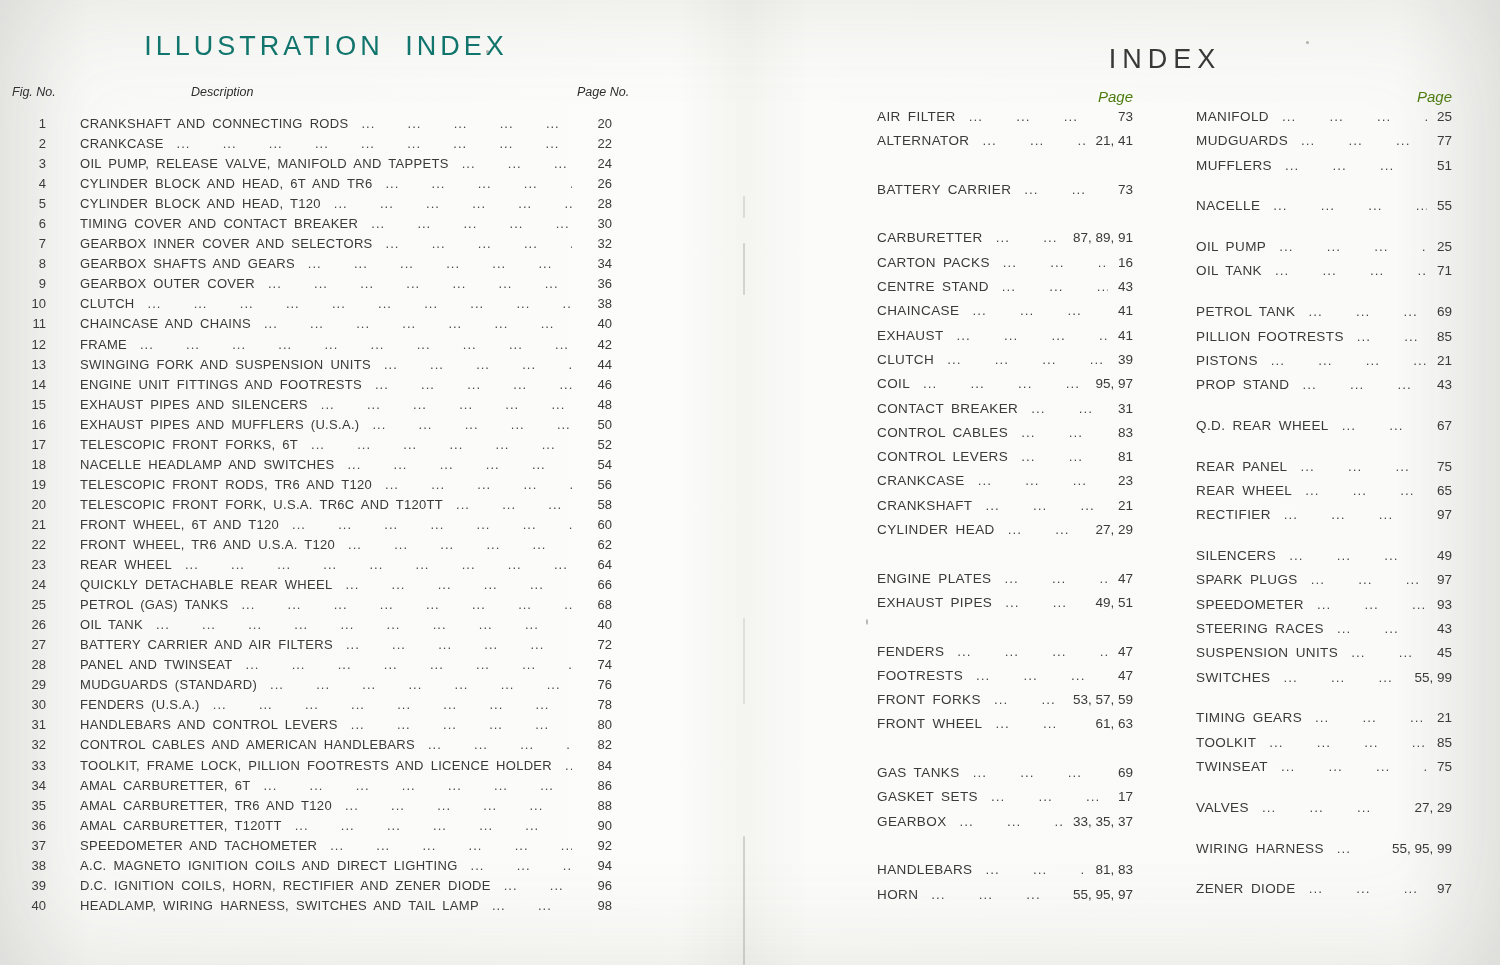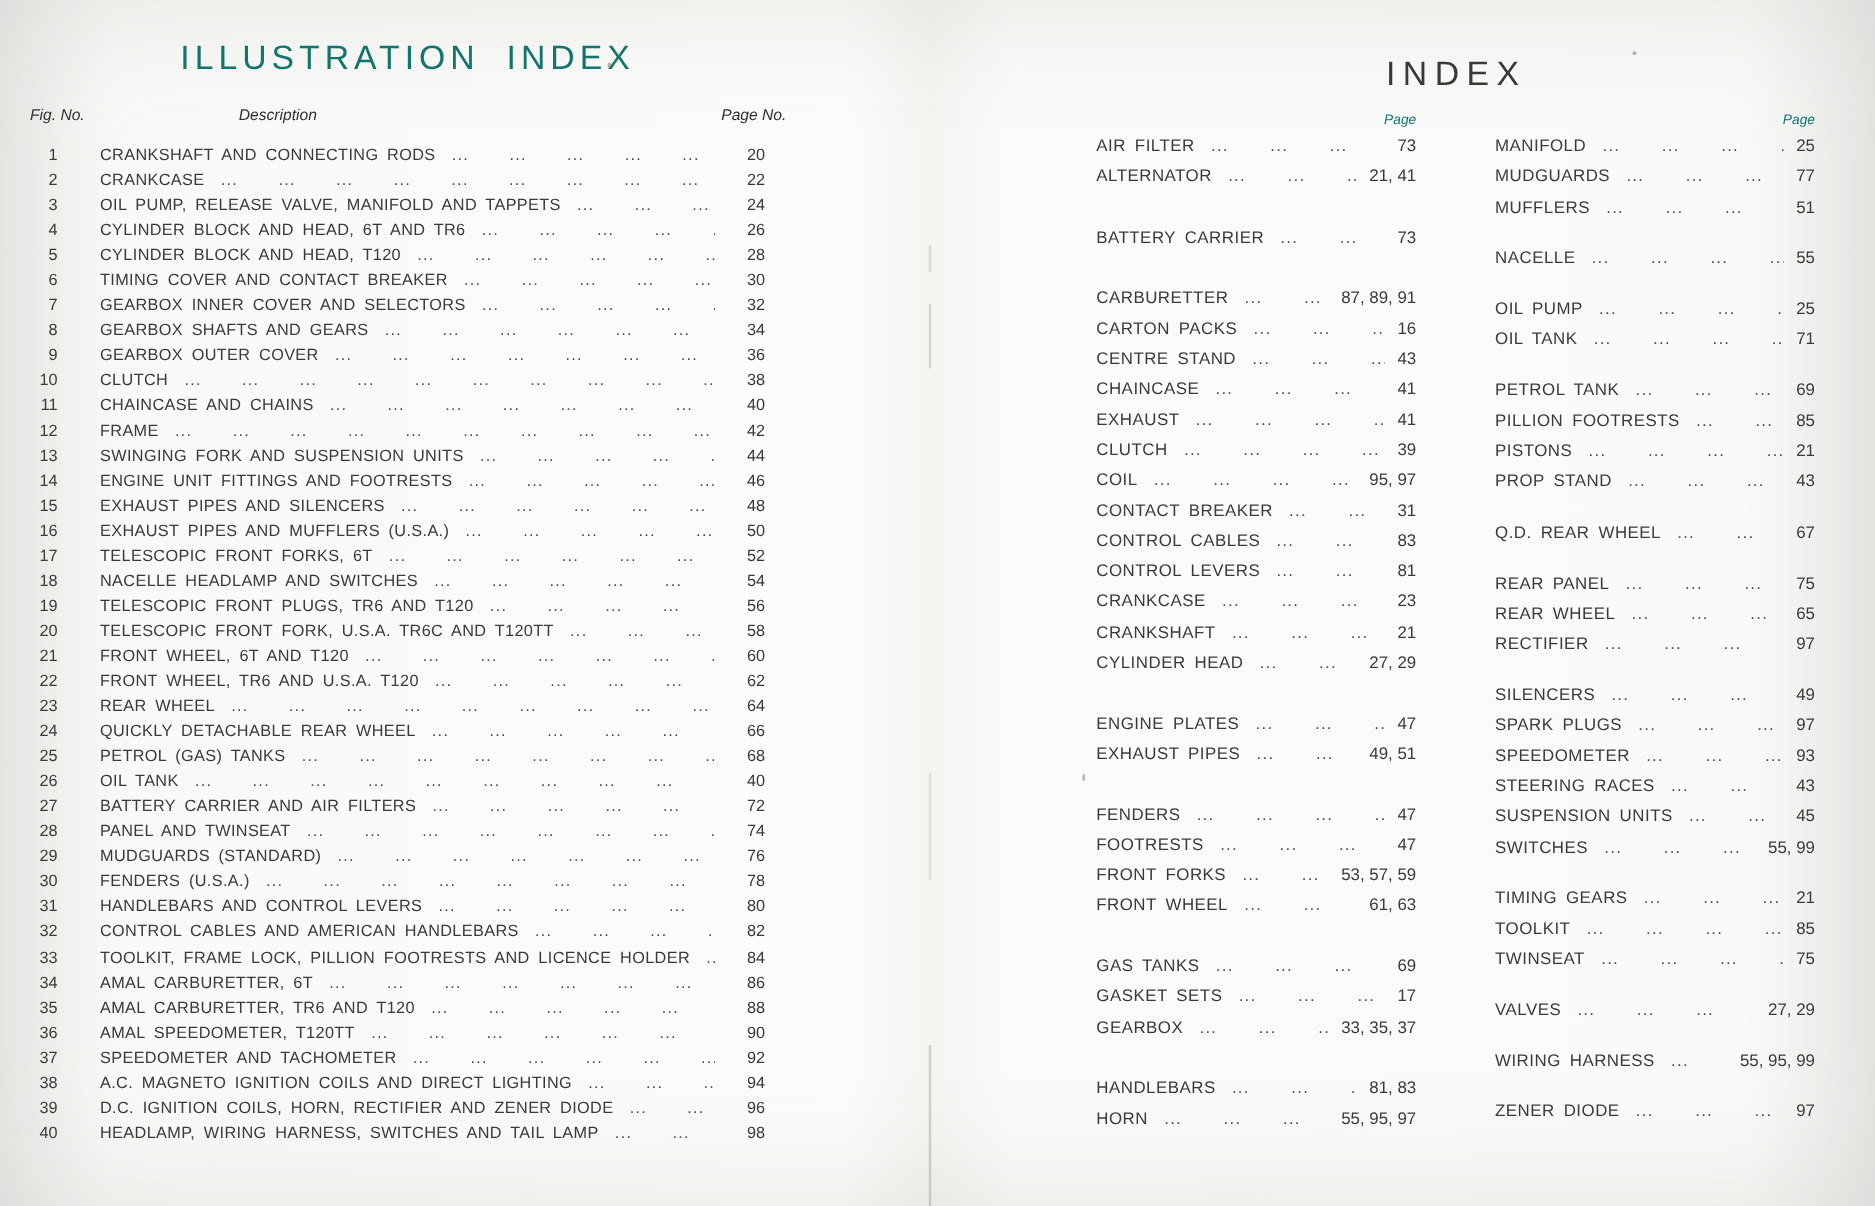--- a/index.html
+++ b/index.html
@@ -11,41 +11,41 @@
     -webkit-font-smoothing:antialiased;
   }
   .vignette { position:absolute; inset:0; box-shadow: inset 0 0 110px rgba(110,110,100,0.16); pointer-events:none; z-index:50; }
 
   
   .l-title {
     position:absolute; left:20px; top:31px; width:612px; text-align:center;
     font-size:27px; letter-spacing:4px; word-spacing:10px; color:#0f766e; font-weight:400;
   }
   .l-headers { position:absolute; top:85px; left:0; width:660px; font-style:italic; font-size:12.5px; color:#2f2f2f; }
-  .lh-fig  { position:absolute; left:24px; top:0; }
+  .lh-fig  { position:absolute; left:12px; top:0; }
   .lh-desc { position:absolute; left:191px; top:0; }
   .lh-page { position:absolute; left:577px; top:0; }
 
   .l-rows { position:absolute; left:20px; top:114px; width:592px; }
   .irow { display:flex; align-items:baseline; height:20.05px; line-height:20.05px; font-size:13px; white-space:nowrap; }
   .irow .fig    { flex:none; width:26px; text-align:right; }
   .irow .desc   { flex:none; margin-left:34px; letter-spacing:0.3px; word-spacing:3px; }
   .irow .pageno { flex:none; width:30px; text-align:right; }
 
   .leader { flex:1 1 auto; overflow:hidden; white-space:nowrap; margin:0 10px 0 13px; color:#4a4a4a; letter-spacing:1px; }
 
   
   .r-title {
     position:absolute; left:1040px; top:44px; width:250px; text-align:center;
     font-size:27px; letter-spacing:6px; color:#383838; font-weight:400;
   }
   .icol { position:absolute; top:90px; width:256px; }
   .icol-1 { left:877px; }
   .icol-2 { left:1196px; }
-  .page-label { text-align:right; font-style:italic; font-size:11px; height:15px; line-height:13px; color:#0f766e; }
+  .page-label { text-align:right; font-style:italic; font-size:15px; height:15px; line-height:13px; color:#4d7c0f; }
   .erow { display:flex; align-items:baseline; height:24.3px; line-height:24.3px; font-size:13.5px; white-space:nowrap; }
   .erow .elabel { flex:none; letter-spacing:0.4px; word-spacing:3px;text-align:center; }
   .erow .epages { flex:none; text-align:center; }
   .icol-1 .erow.gap { margin-top:24.3px; }
   .icol-2 .erow.gap { margin-top:16.5px; }
 
   
   .fold { position:absolute; left:743px; width:2px; background:rgba(150,150,145,0.28); border-radius:1px; }
   .fold-a { top:196px; height:22px; }
   .fold-b { top:243px; height:52px; background:rgba(140,140,135,0.32); }
@@ -172,21 +172,21 @@
     <span class="pageno">52</span>
   </div>
     <div class="irow">
     <span class="fig">18</span>
     <span class="desc">NACELLE HEADLAMP AND SWITCHES</span>
     <span class="leader">...&nbsp;&nbsp;&nbsp;&nbsp;&nbsp;&nbsp;&nbsp;...&nbsp;&nbsp;&nbsp;&nbsp;&nbsp;&nbsp;&nbsp;...&nbsp;&nbsp;&nbsp;&nbsp;&nbsp;&nbsp;&nbsp;...&nbsp;&nbsp;&nbsp;&nbsp;&nbsp;&nbsp;&nbsp;...&nbsp;&nbsp;&nbsp;&nbsp;&nbsp;&nbsp;&nbsp;...&nbsp;&nbsp;&nbsp;&nbsp;&nbsp;&nbsp;&nbsp;...&nbsp;&nbsp;&nbsp;&nbsp;&nbsp;&nbsp;&nbsp;...&nbsp;&nbsp;&nbsp;&nbsp;&nbsp;&nbsp;&nbsp;...&nbsp;&nbsp;&nbsp;&nbsp;&nbsp;&nbsp;&nbsp;...&nbsp;&nbsp;&nbsp;&nbsp;&nbsp;&nbsp;&nbsp;...&nbsp;&nbsp;&nbsp;&nbsp;&nbsp;&nbsp;&nbsp;...&nbsp;&nbsp;&nbsp;&nbsp;&nbsp;&nbsp;&nbsp;...&nbsp;&nbsp;&nbsp;&nbsp;&nbsp;&nbsp;&nbsp;...&nbsp;&nbsp;&nbsp;&nbsp;&nbsp;&nbsp;&nbsp;</span>
     <span class="pageno">54</span>
   </div>
     <div class="irow">
     <span class="fig">19</span>
-    <span class="desc">TELESCOPIC FRONT PLUGS, TR6 AND T120</span>
+    <span class="desc">TELESCOPIC FRONT RODS, TR6 AND T120</span>
     <span class="leader">...&nbsp;&nbsp;&nbsp;&nbsp;&nbsp;&nbsp;&nbsp;...&nbsp;&nbsp;&nbsp;&nbsp;&nbsp;&nbsp;&nbsp;...&nbsp;&nbsp;&nbsp;&nbsp;&nbsp;&nbsp;&nbsp;...&nbsp;&nbsp;&nbsp;&nbsp;&nbsp;&nbsp;&nbsp;...&nbsp;&nbsp;&nbsp;&nbsp;&nbsp;&nbsp;&nbsp;...&nbsp;&nbsp;&nbsp;&nbsp;&nbsp;&nbsp;&nbsp;...&nbsp;&nbsp;&nbsp;&nbsp;&nbsp;&nbsp;&nbsp;...&nbsp;&nbsp;&nbsp;&nbsp;&nbsp;&nbsp;&nbsp;...&nbsp;&nbsp;&nbsp;&nbsp;&nbsp;&nbsp;&nbsp;...&nbsp;&nbsp;&nbsp;&nbsp;&nbsp;&nbsp;&nbsp;...&nbsp;&nbsp;&nbsp;&nbsp;&nbsp;&nbsp;&nbsp;...&nbsp;&nbsp;&nbsp;&nbsp;&nbsp;&nbsp;&nbsp;...&nbsp;&nbsp;&nbsp;&nbsp;&nbsp;&nbsp;&nbsp;...&nbsp;&nbsp;&nbsp;&nbsp;&nbsp;&nbsp;&nbsp;</span>
     <span class="pageno">56</span>
   </div>
     <div class="irow">
     <span class="fig">20</span>
     <span class="desc">TELESCOPIC FRONT FORK, U.S.A. TR6C AND T120TT</span>
     <span class="leader">...&nbsp;&nbsp;&nbsp;&nbsp;&nbsp;&nbsp;&nbsp;...&nbsp;&nbsp;&nbsp;&nbsp;&nbsp;&nbsp;&nbsp;...&nbsp;&nbsp;&nbsp;&nbsp;&nbsp;&nbsp;&nbsp;...&nbsp;&nbsp;&nbsp;&nbsp;&nbsp;&nbsp;&nbsp;...&nbsp;&nbsp;&nbsp;&nbsp;&nbsp;&nbsp;&nbsp;...&nbsp;&nbsp;&nbsp;&nbsp;&nbsp;&nbsp;&nbsp;...&nbsp;&nbsp;&nbsp;&nbsp;&nbsp;&nbsp;&nbsp;...&nbsp;&nbsp;&nbsp;&nbsp;&nbsp;&nbsp;&nbsp;...&nbsp;&nbsp;&nbsp;&nbsp;&nbsp;&nbsp;&nbsp;...&nbsp;&nbsp;&nbsp;&nbsp;&nbsp;&nbsp;&nbsp;...&nbsp;&nbsp;&nbsp;&nbsp;&nbsp;&nbsp;&nbsp;...&nbsp;&nbsp;&nbsp;&nbsp;&nbsp;&nbsp;&nbsp;...&nbsp;&nbsp;&nbsp;&nbsp;&nbsp;&nbsp;&nbsp;...&nbsp;&nbsp;&nbsp;&nbsp;&nbsp;&nbsp;&nbsp;</span>
     <span class="pageno">58</span>
   </div>
     <div class="irow">
@@ -274,21 +274,21 @@
     <span class="pageno">86</span>
   </div>
     <div class="irow">
     <span class="fig">35</span>
     <span class="desc">AMAL CARBURETTER, TR6 AND T120</span>
     <span class="leader">...&nbsp;&nbsp;&nbsp;&nbsp;&nbsp;&nbsp;&nbsp;...&nbsp;&nbsp;&nbsp;&nbsp;&nbsp;&nbsp;&nbsp;...&nbsp;&nbsp;&nbsp;&nbsp;&nbsp;&nbsp;&nbsp;...&nbsp;&nbsp;&nbsp;&nbsp;&nbsp;&nbsp;&nbsp;...&nbsp;&nbsp;&nbsp;&nbsp;&nbsp;&nbsp;&nbsp;...&nbsp;&nbsp;&nbsp;&nbsp;&nbsp;&nbsp;&nbsp;...&nbsp;&nbsp;&nbsp;&nbsp;&nbsp;&nbsp;&nbsp;...&nbsp;&nbsp;&nbsp;&nbsp;&nbsp;&nbsp;&nbsp;...&nbsp;&nbsp;&nbsp;&nbsp;&nbsp;&nbsp;&nbsp;...&nbsp;&nbsp;&nbsp;&nbsp;&nbsp;&nbsp;&nbsp;...&nbsp;&nbsp;&nbsp;&nbsp;&nbsp;&nbsp;&nbsp;...&nbsp;&nbsp;&nbsp;&nbsp;&nbsp;&nbsp;&nbsp;...&nbsp;&nbsp;&nbsp;&nbsp;&nbsp;&nbsp;&nbsp;...&nbsp;&nbsp;&nbsp;&nbsp;&nbsp;&nbsp;&nbsp;</span>
     <span class="pageno">88</span>
   </div>
     <div class="irow">
     <span class="fig">36</span>
-    <span class="desc">AMAL SPEEDOMETER, T120TT</span>
+    <span class="desc">AMAL CARBURETTER, T120TT</span>
     <span class="leader">...&nbsp;&nbsp;&nbsp;&nbsp;&nbsp;&nbsp;&nbsp;...&nbsp;&nbsp;&nbsp;&nbsp;&nbsp;&nbsp;&nbsp;...&nbsp;&nbsp;&nbsp;&nbsp;&nbsp;&nbsp;&nbsp;...&nbsp;&nbsp;&nbsp;&nbsp;&nbsp;&nbsp;&nbsp;...&nbsp;&nbsp;&nbsp;&nbsp;&nbsp;&nbsp;&nbsp;...&nbsp;&nbsp;&nbsp;&nbsp;&nbsp;&nbsp;&nbsp;...&nbsp;&nbsp;&nbsp;&nbsp;&nbsp;&nbsp;&nbsp;...&nbsp;&nbsp;&nbsp;&nbsp;&nbsp;&nbsp;&nbsp;...&nbsp;&nbsp;&nbsp;&nbsp;&nbsp;&nbsp;&nbsp;...&nbsp;&nbsp;&nbsp;&nbsp;&nbsp;&nbsp;&nbsp;...&nbsp;&nbsp;&nbsp;&nbsp;&nbsp;&nbsp;&nbsp;...&nbsp;&nbsp;&nbsp;&nbsp;&nbsp;&nbsp;&nbsp;...&nbsp;&nbsp;&nbsp;&nbsp;&nbsp;&nbsp;&nbsp;...&nbsp;&nbsp;&nbsp;&nbsp;&nbsp;&nbsp;&nbsp;</span>
     <span class="pageno">90</span>
   </div>
     <div class="irow">
     <span class="fig">37</span>
     <span class="desc">SPEEDOMETER AND TACHOMETER</span>
     <span class="leader">...&nbsp;&nbsp;&nbsp;&nbsp;&nbsp;&nbsp;&nbsp;...&nbsp;&nbsp;&nbsp;&nbsp;&nbsp;&nbsp;&nbsp;...&nbsp;&nbsp;&nbsp;&nbsp;&nbsp;&nbsp;&nbsp;...&nbsp;&nbsp;&nbsp;&nbsp;&nbsp;&nbsp;&nbsp;...&nbsp;&nbsp;&nbsp;&nbsp;&nbsp;&nbsp;&nbsp;...&nbsp;&nbsp;&nbsp;&nbsp;&nbsp;&nbsp;&nbsp;...&nbsp;&nbsp;&nbsp;&nbsp;&nbsp;&nbsp;&nbsp;...&nbsp;&nbsp;&nbsp;&nbsp;&nbsp;&nbsp;&nbsp;...&nbsp;&nbsp;&nbsp;&nbsp;&nbsp;&nbsp;&nbsp;...&nbsp;&nbsp;&nbsp;&nbsp;&nbsp;&nbsp;&nbsp;...&nbsp;&nbsp;&nbsp;&nbsp;&nbsp;&nbsp;&nbsp;...&nbsp;&nbsp;&nbsp;&nbsp;&nbsp;&nbsp;&nbsp;...&nbsp;&nbsp;&nbsp;&nbsp;&nbsp;&nbsp;&nbsp;...&nbsp;&nbsp;&nbsp;&nbsp;&nbsp;&nbsp;&nbsp;</span>
     <span class="pageno">92</span>
   </div>
     <div class="irow">

